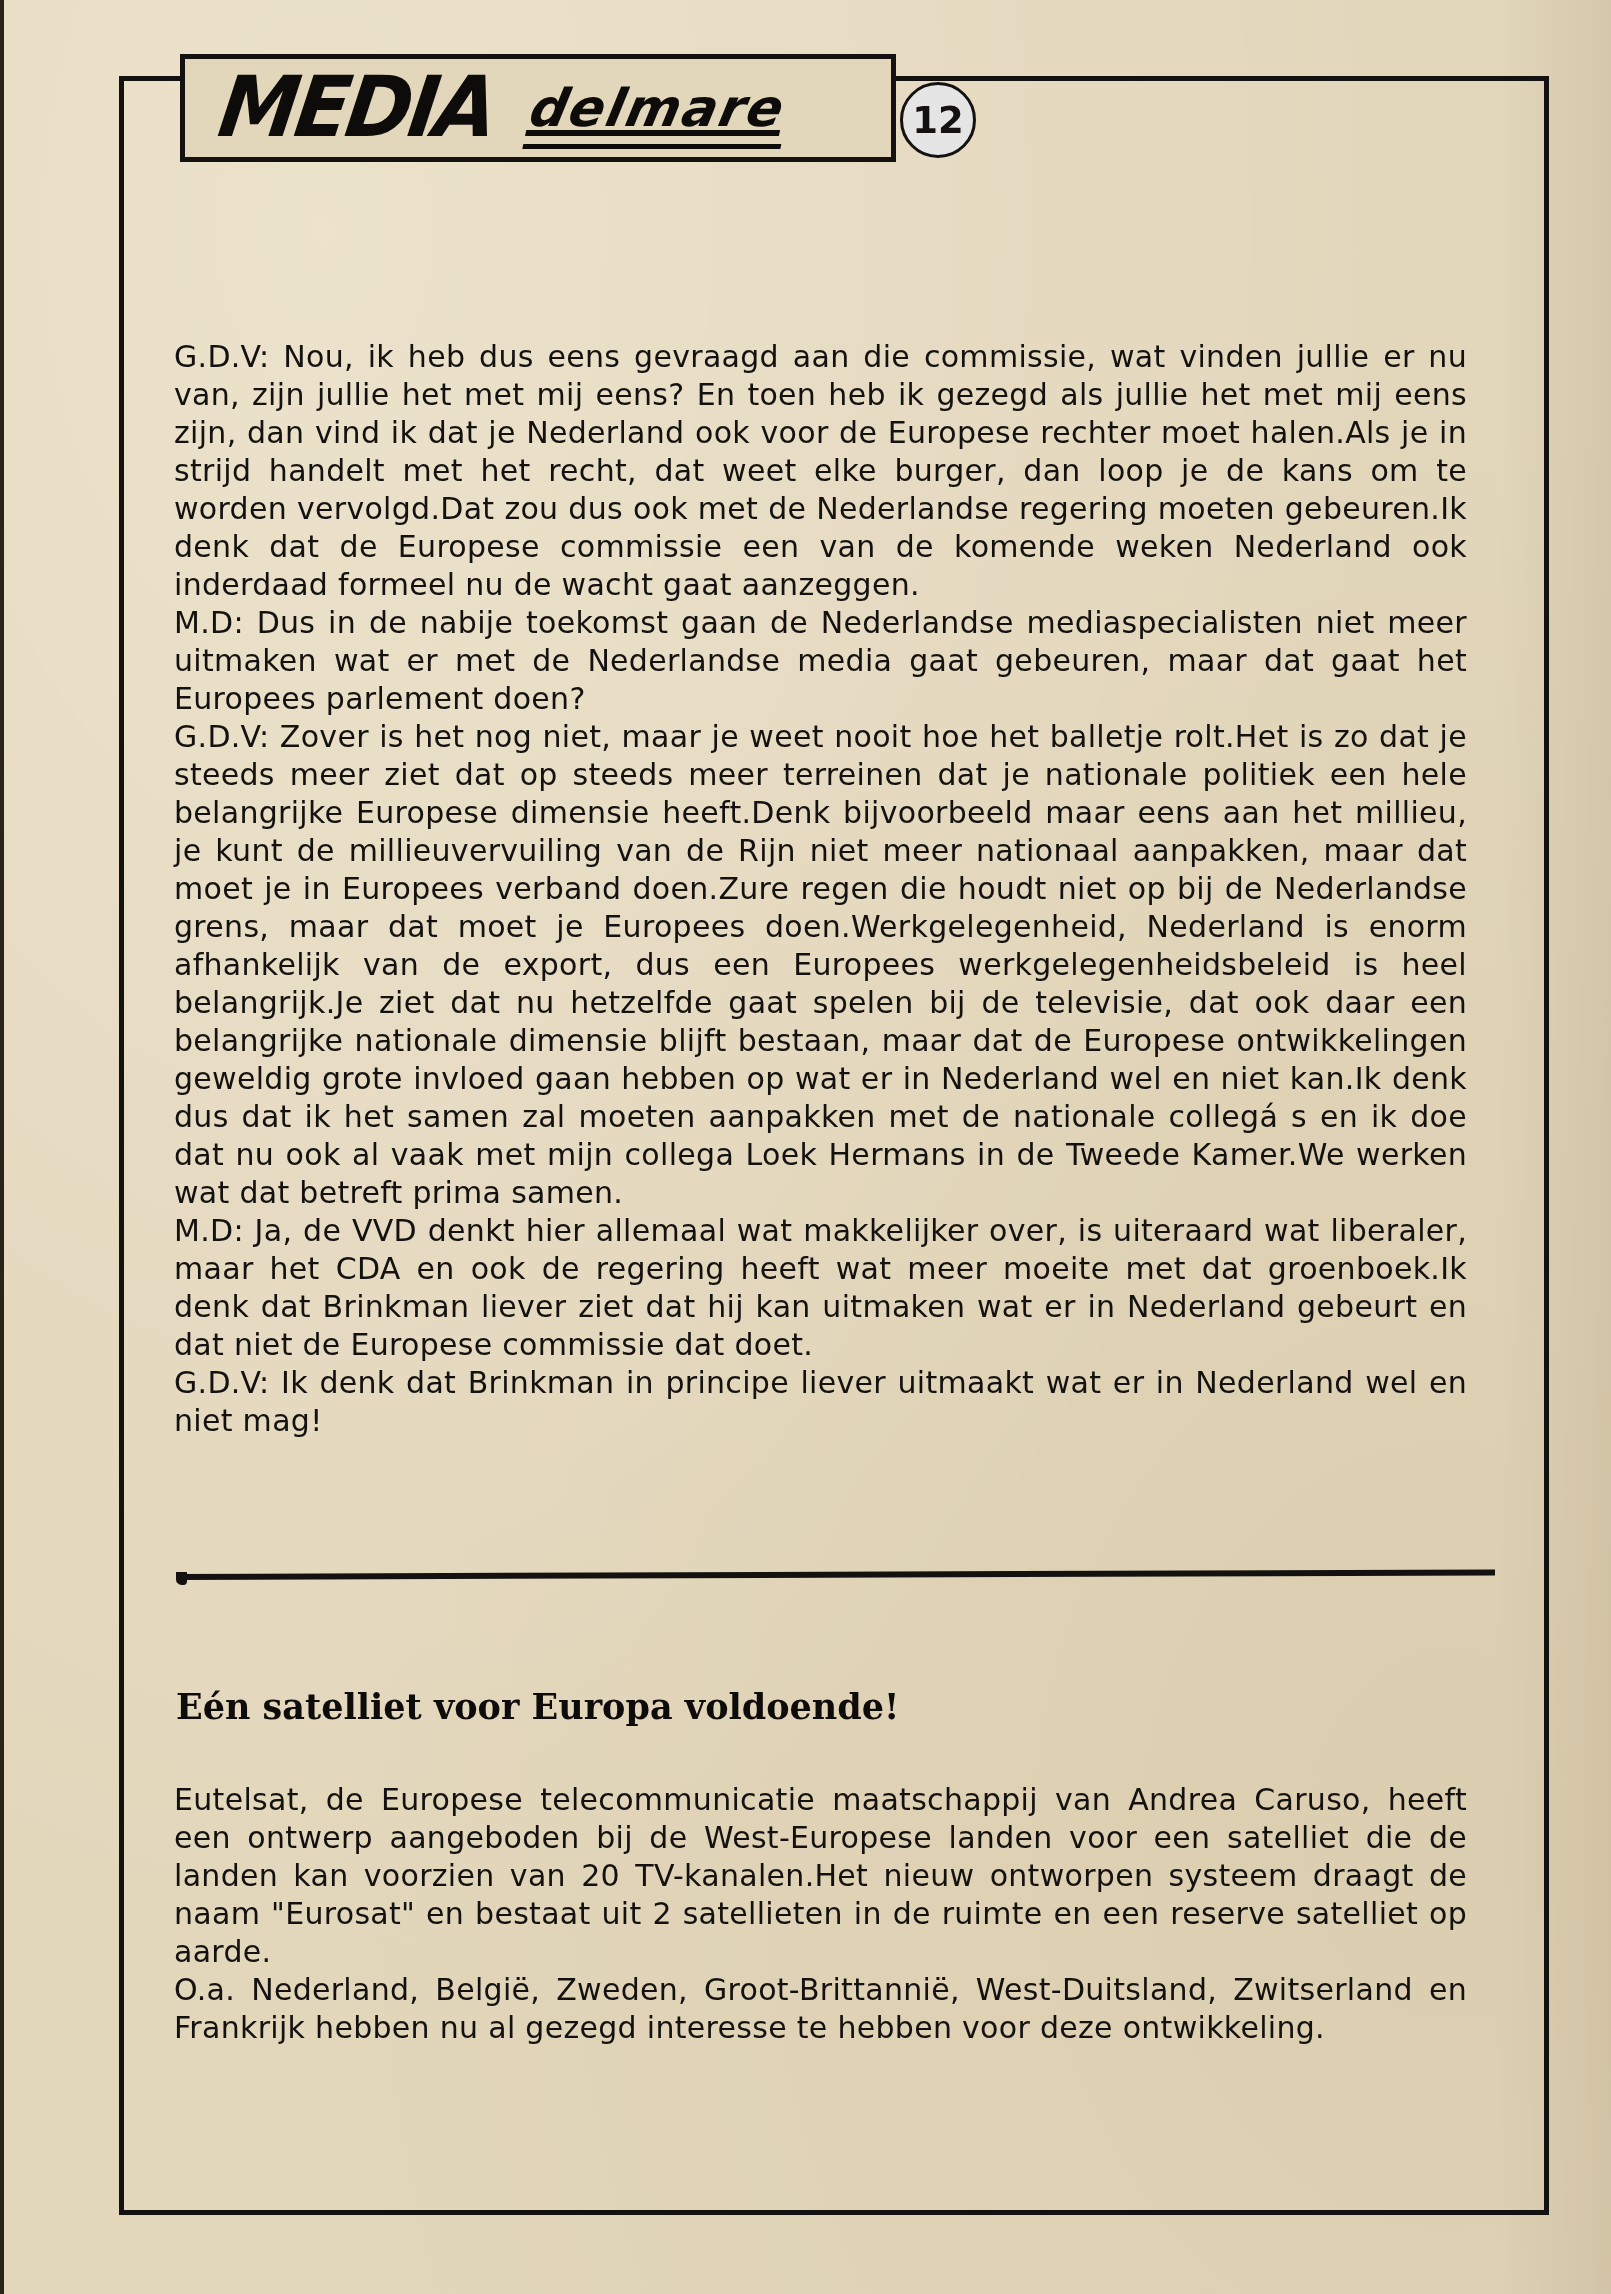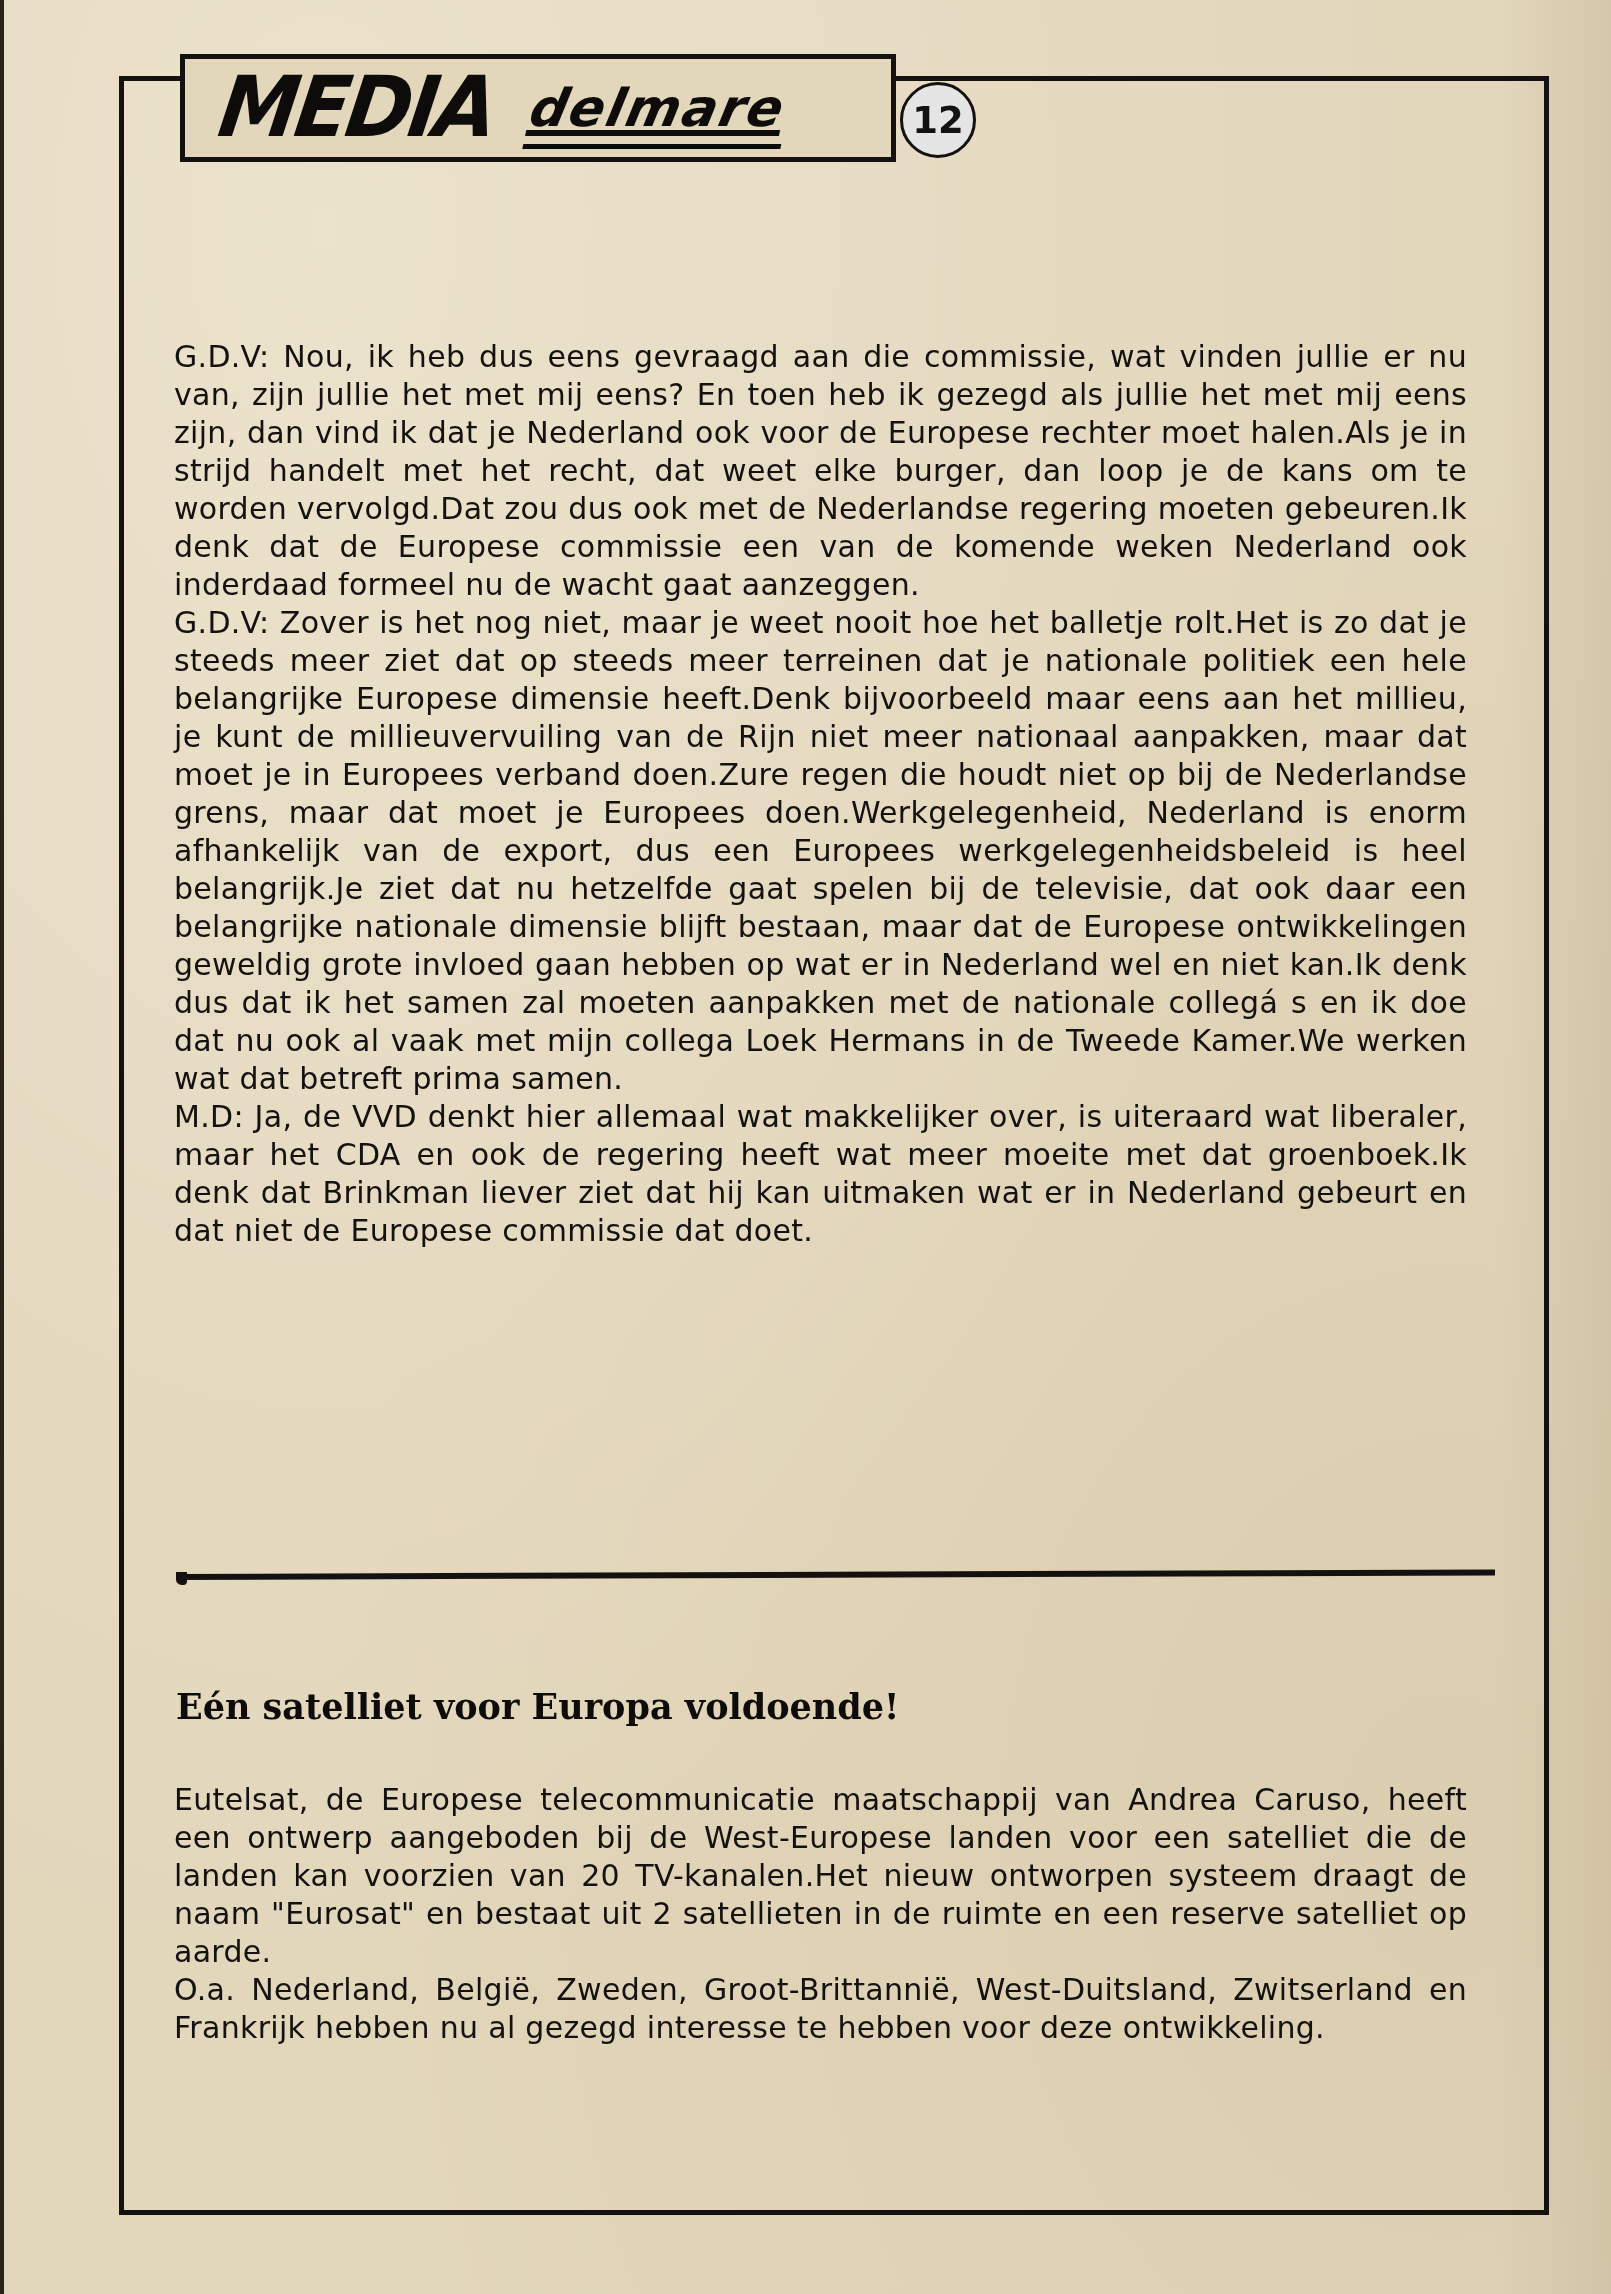--- a/index.html
+++ b/index.html
@@ -163,26 +163,34 @@
 <div class="page-circle">
   <span>12</span>
 </div>
 
 <div class="article article-1">
   <p>
     <span>G.D.V:</span>
     <span>Nou, ik heb dus eens gevraagd aan die commissie, wat vinden jullie er nu van, zijn jullie het met mij eens? En toen heb ik gezegd als jullie het met mij eens zijn, dan vind ik dat je Nederland ook voor de Europese rechter moet halen.Als je in strijd handelt met het recht, dat weet elke burger, dan loop je de kans om te worden vervolgd.Dat zou dus ook met de Nederlandse regering moeten gebeuren.Ik denk dat de Europese commissie een van de komende weken Nederland ook inderdaad formeel nu de wacht gaat aanzeggen.</span>
   </p>
   <p>
+    <span>M.D:</span>
+    <span>Dus in de nabije toekomst gaan de Nederlandse mediaspecialisten niet meer uitmaken wat er met de Nederlandse media gaat gebeuren, maar dat gaat het Europees parlement doen?</span>
+  </p>
+  <p>
     <span>G.D.V:</span>
     <span>Zover is het nog niet, maar je weet nooit hoe het balletje rolt.Het is zo dat je steeds meer ziet dat op steeds meer terreinen dat je nationale politiek een hele belangrijke Europese dimensie heeft.Denk bijvoorbeeld maar eens aan het millieu, je kunt de millieuvervuiling van de Rijn niet meer nationaal aanpakken, maar dat moet je in Europees verband doen.Zure regen die houdt niet op bij de Nederlandse grens, maar dat moet je Europees doen.Werkgelegenheid, Nederland is enorm afhankelijk van de export, dus een Europees werkgelegenheidsbeleid is heel belangrijk.Je ziet dat nu hetzelfde gaat spelen bij de televisie, dat ook daar een belangrijke nationale dimensie blijft bestaan, maar dat de Europese ontwikkelingen geweldig grote invloed gaan hebben op wat er in Nederland wel en niet kan.Ik denk dus dat ik het samen zal moeten aanpakken met de nationale collegá s en ik doe dat nu ook al vaak met mijn collega Loek Hermans in de Tweede Kamer.We werken wat dat betreft prima samen.</span>
   </p>
   <p>
     <span>M.D:</span>
     <span>Ja, de VVD denkt hier allemaal wat makkelijker over, is uiteraard wat liberaler, maar het CDA en ook de regering heeft wat meer moeite met dat groenboek.Ik denk dat Brinkman liever ziet dat hij kan uitmaken wat er in Nederland gebeurt en dat niet de Europese commissie dat doet.</span>
+  </p>
+  <p>
+    <span>G.D.V:</span>
+    <span>Ik denk dat Brinkman in principe liever uitmaakt wat er in Nederland wel en niet mag!</span>
   </p>
 </div>
 
 <div class="separator"></div>
 
 <h2 class="headline-2" style="margin:0">Eén satelliet voor Europa voldoende!</h2>
 
 <div class="article article-2">
   <p>Eutelsat, de Europese telecommunicatie maatschappij van Andrea Caruso, heeft een ontwerp aangeboden bij de West-Europese landen voor een satelliet die de landen kan voorzien van 20 TV-kanalen.Het nieuw ontworpen systeem draagt de naam "Eurosat" en bestaat uit 2 satellieten in de ruimte en een reserve satelliet op aarde.</p>
   <p>O.a. Nederland, België, Zweden, Groot-Brittannië, West-Duitsland, Zwitserland en Frankrijk hebben nu al gezegd interesse te hebben voor deze ontwikkeling.</p>

